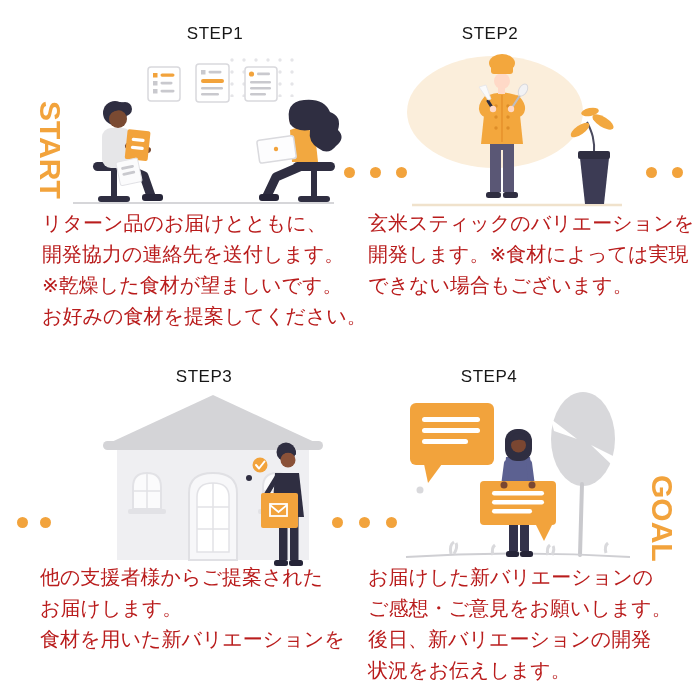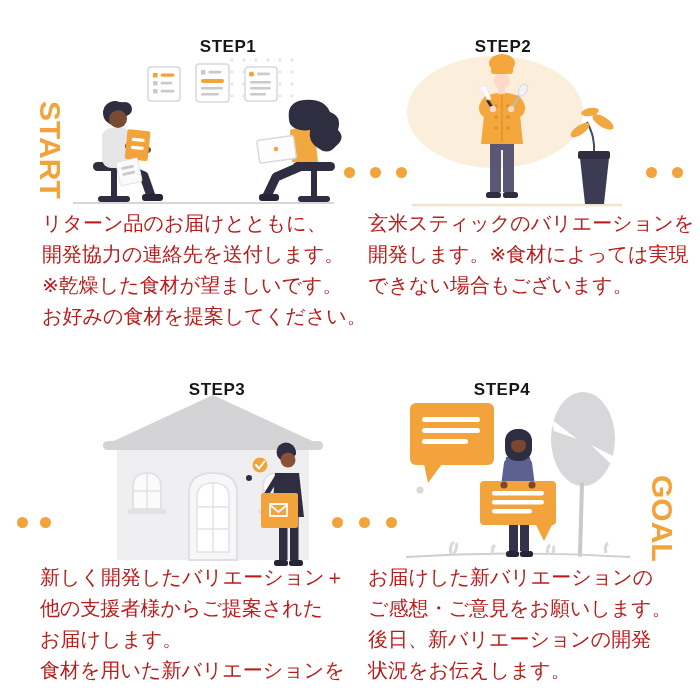--- a/index.html
+++ b/index.html
@@ -1,22 +1,22 @@
 <!DOCTYPE html>
 <html><head>
 <meta charset="utf-8">
 <style>
   html,body{margin:0;padding:0;background:#fff;}
   .canvas{
     position:relative;width:700px;height:700px;background:#ffffff;overflow:hidden;
     font-family:"Liberation Sans","DejaVu Sans",sans-serif;
   }
   .step-title{
-    position:absolute;margin:13px;transform:translateX(-50%);
-    font-size:17px;font-weight:700;color:#171717;letter-spacing:.5px;white-space:nowrap;
+    position:absolute;margin:0;transform:translateX(-50%);
+    font-size:17px;font-weight:400;color:#171717;letter-spacing:.5px;white-space:nowrap;
   }
   .desc{position:absolute;margin:0;font-size:20px;line-height:31px;color:#b91c1c;white-space:nowrap;}
   .vlabel{
     position:absolute;writing-mode:vertical-rl;text-orientation:mixed;
     font-size:30px;font-weight:800;color:#F2A33C;line-height:1;letter-spacing:0;
   }
   .dot{position:absolute;width:11px;height:11px;border-radius:50%;background:#F2A33C;}
   .illus{position:absolute;}
 </style>
 </head>
@@ -194,21 +194,20 @@
       <line x1="174" y1="92" x2="163" y2="110" stroke="#2F2E41" stroke-width="5" stroke-linecap="round"></line>
       <rect x="158" y="108" width="37" height="35" rx="2" fill="#F2A33C"></rect>
       <rect x="167" y="119" width="17" height="12" fill="none" stroke="#fff" stroke-width="1.8"></rect>
       <path d="M167,120 L175.5,127 L184,120" fill="none" stroke="#fff" stroke-width="1.8"></path>
       <circle cx="157" cy="80" r="7.5" fill="#F2A33C"></circle>
       <path d="M153,80 L156,83.5 L161.5,76.5" fill="none" stroke="#fff" stroke-width="2" stroke-linecap="round" stroke-linejoin="round"></path>
       <circle cx="146" cy="93" r="3" fill="#2F2E41"></circle>
     </g>
   </svg>
   <div class="desc" style="left:40px;top:562px;">
-    <div>新しく開発したバリエーション＋</div>
     <div>他の支援者様からご提案された</div>
     <div>お届けします。</div>
     <div>食材を用いた新バリエーションを</div>
   </div>
 
   <h3 class="step-title" style="left:489px;top:367px;">STEP4</h3>
   <svg class="illus" style="left:396px;top:387px;" width="245" height="180" viewBox="0 0 245 180">
 
     <g>
       <ellipse cx="187" cy="52" rx="32" ry="47" fill="#D8D8DB"></ellipse>

